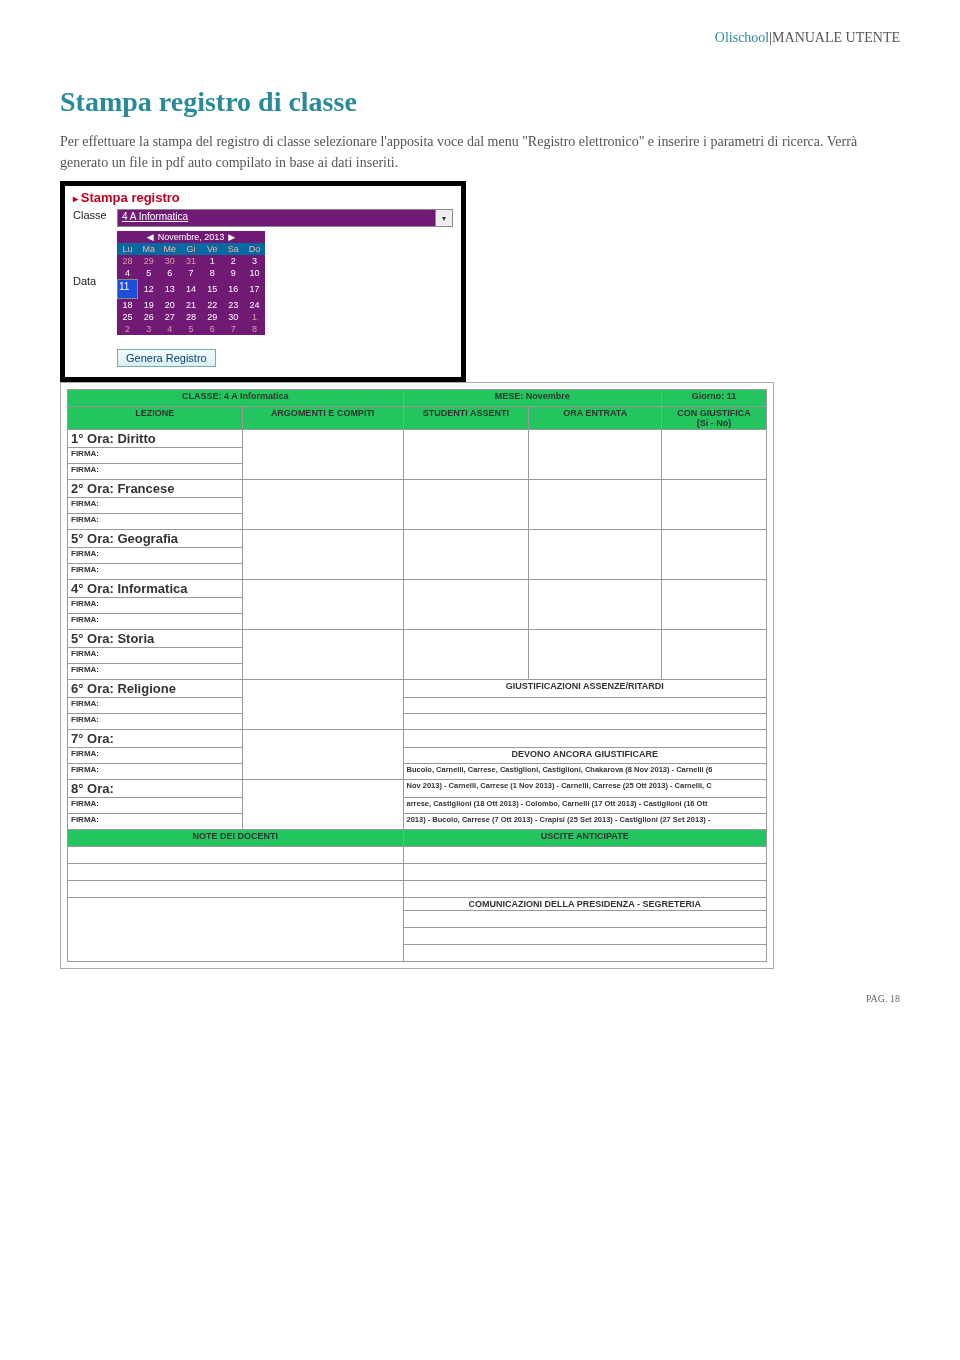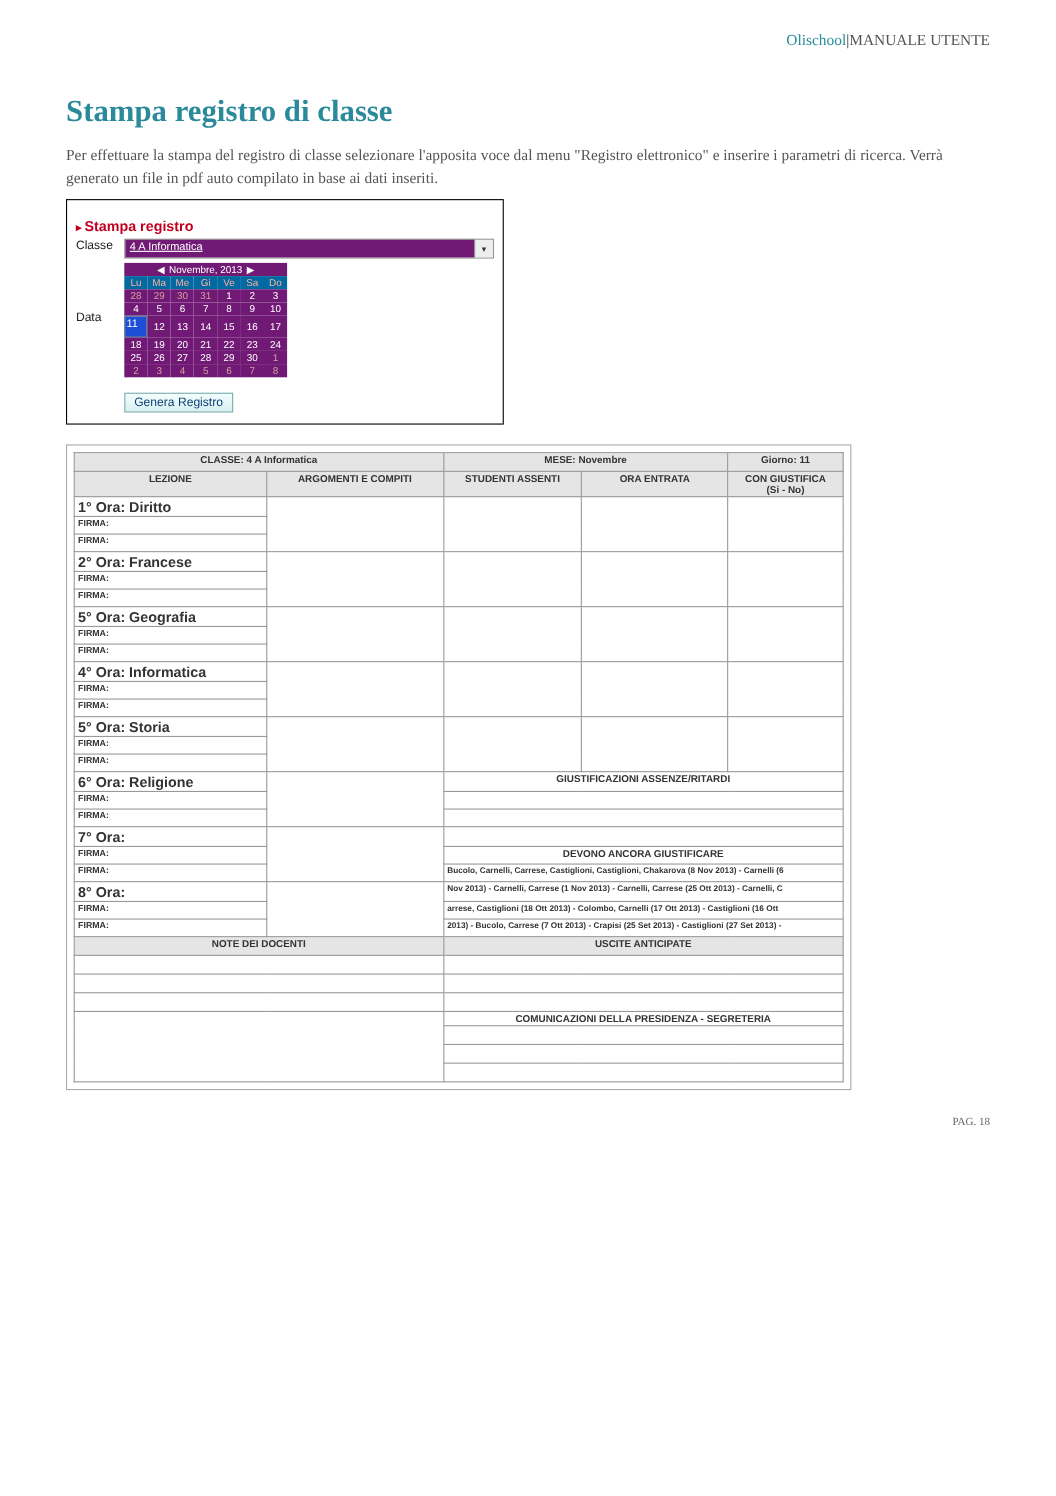--- a/index.html
+++ b/index.html
@@ -25,26 +25,25 @@
     font-weight: bold;
   }
   .body-text {
     font-size: 14px;
     line-height: 1.5;
     color: #555;
     margin-bottom: 8px;
   }
   
   .panel {
-    border: 1px solid #000000;
+    border: 5px solid #000000;
     width: 380px;
-    padding: 16px 8px 10px 8px;
+    padding: 4px 8px 10px 8px;
     font-family: Arial, sans-serif;
     font-size: 11px;
-    margin-bottom: 18px;
   }
   .panel-title {
     color: #c00020;
     font-weight: bold;
     font-size: 13px;
     margin-bottom: 4px;
   }
   .panel-title::before {
     content: "▸ ";
     color: #c00020;
@@ -99,21 +98,21 @@
     font-size: 9px;
   }
   table.reg td, table.reg th {
     border: 1px solid #999;
     padding: 1px 3px;
     vertical-align: top;
   }
   table.reg th {
     font-weight: bold;
     text-align: center;
-    background: #e5e5e5;
+    background: #22c55e;
     font-size: 9px;
     height: 14px;
   }
   .col-lez { width: 25%; }
   .col-arg { width: 23%; }
   .col-abs { width: 18%; }
   .col-ora { width: 19%; }
   .col-giu { width: 15%; }
   .small { font-size: 13px; font-weight: bold;}
   .firma { font-size: 8px; font-weight:bold; height:13px;}

